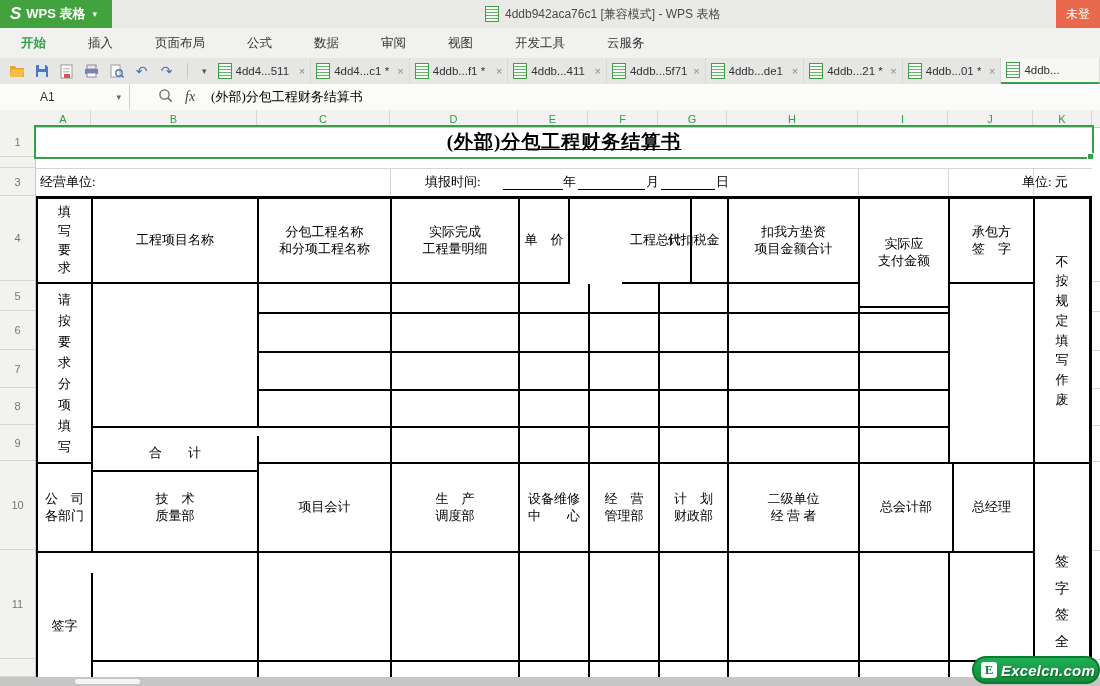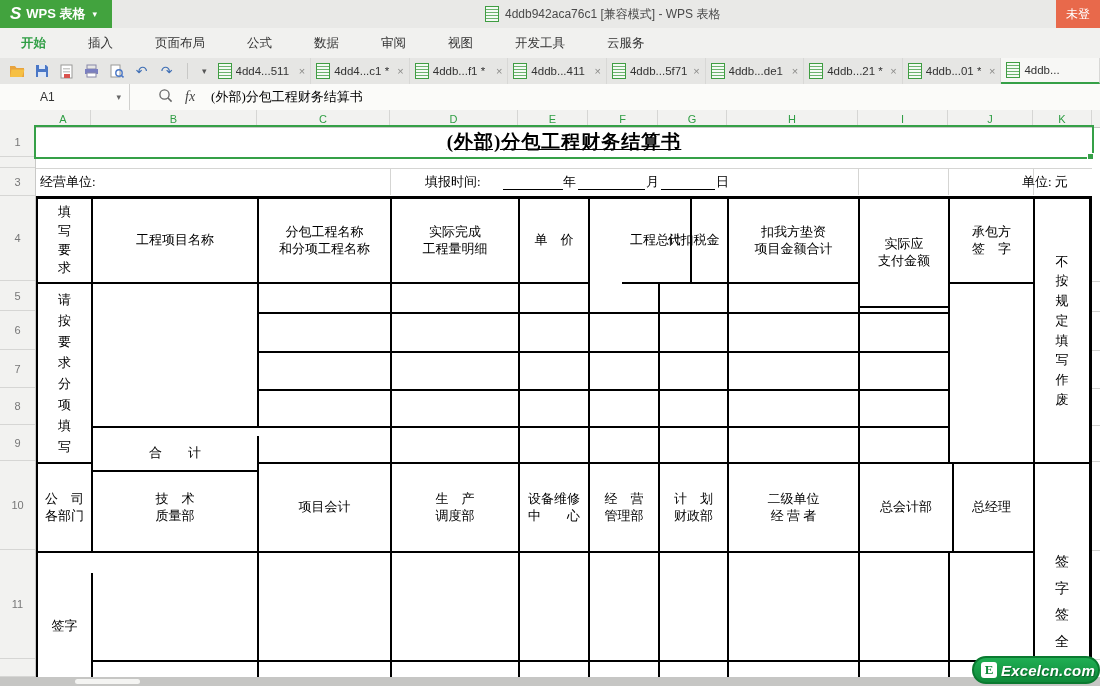--- a/index.html
+++ b/index.html
@@ -292,21 +292,21 @@
   <span class="r3t" style="left:1022px">单位: 元</span>
 
   <div class="tbl">
 
     <div class="tc v lh145" style="left:0;top:0;width:55px;height:85px"><span>填写要求</span></div>
     <div class="tc" style="left:55px;top:0;width:166px;height:85px"><span>工程项目名称</span></div>
     <div class="tc" style="left:221px;top:0;width:133px;height:85px"><span>分包工程名称
 和分项工程名称</span></div>
     <div class="tc" style="left:354px;top:0;width:128px;height:85px"><span>实际完成
 工程量明细</span></div>
-    <div class="tc" style="left:482px;top:0;width:70px;height:85px"><span>单　价</span></div>
+    <div class="tc" style="left:482px;top:0;width:50px;height:85px"><span>单　价</span></div>
     <div class="tc" style="left:584px;top:0;width:70px;height:85px"><span>工程总计</span></div>
     <div class="tc" style="left:691px;top:0;width:131px;height:85px"><span>扣我方垫资
 项目金额合计</span></div>
     <div class="tc" style="left:622px;top:0;width:69px;height:85px"><span>代扣税金</span></div>
     <div class="tc" style="left:822px;top:0;width:90px;height:109px"><span>实际应
 支付金额</span></div>
     <div class="tc" style="left:912px;top:0;width:85px;height:85px"><span>承包方
 签　字</span></div>
     <div class="tc tcK v lh152" style="left:997px;top:0;width:54px;height:265px"><span>不按规定填写作废</span></div>
 

